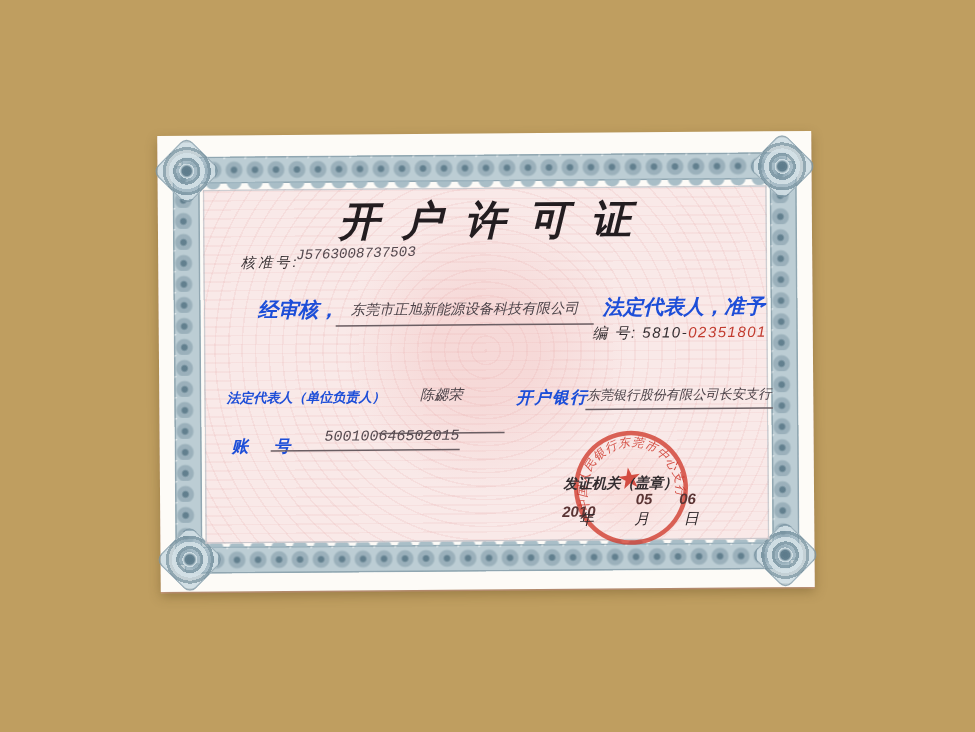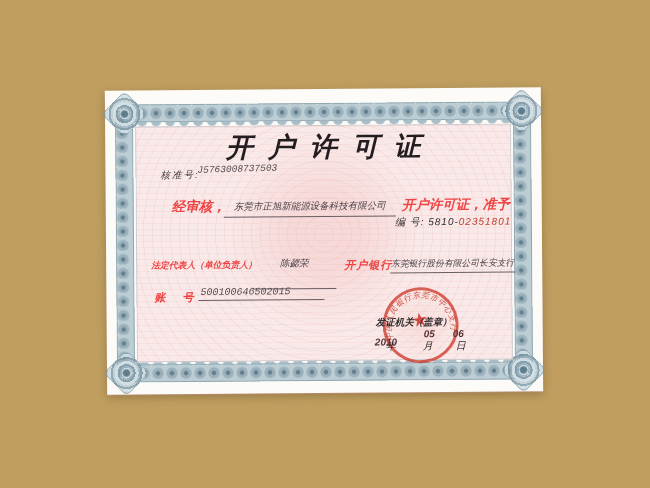--- a/index.html
+++ b/index.html
@@ -70,21 +70,21 @@
   }
 
   
   .abs{position:absolute;white-space:nowrap;}
   .cert-title{
     left:0;right:0;top:40px;text-align:center;
     font-family:"Liberation Serif","DejaVu Serif",serif;
     font-weight:bold;font-size:27px;color:#231d20;
     letter-spacing:15px;padding-left:15px;
   }
-  .lbl{color:#ef4444;font-weight:bold;}
+  .lbl{color:#1d4ed8;font-weight:bold;}
   .small-lbl{font-size:9.5px;color:#3a3336;letter-spacing:2px;}
   .typed{font-family:"Liberation Mono","DejaVu Sans Mono",monospace;color:#564a50;}
   .fill{color:#4c4349;}
   .uline{border-bottom:1px solid #6a5e63;text-align:center;}
   .red-num{color:#c23b2e;}
 
   .approval-label{left:55px;top:79px;}
   .approval-value{left:92px;top:74px;font-size:9.5px;transform:rotate(-1.2deg);}
   .serial{left:289px;top:86px;font-size:10px;color:#332d30;letter-spacing:1px;margin-top:41px;}
 
@@ -92,21 +92,21 @@
   .company{left:118px;top:111px;width:172px;font-size:9.5px;padding-bottom:3px;}
   .audit-suffix{left:296px;top:108px;font-size:13.5px;}
   .audit-line2{left:42px;top:135px;font-size:13.5px;}
 
   .legal-label{left:45px;top:170px;font-size:8.8px;}
   .legal-value{left:146px;top:168px;width:84px;font-size:9.5px;padding-bottom:18px;}
   .bank-label{left:238px;top:169px;font-size:11px;letter-spacing:1px;}
   .bank-value{left:284px;top:170px;width:125px;font-size:8.8px;padding-bottom:2px;}
 
   .account-label{left:48px;top:200px;font-size:11px;letter-spacing:3px;}
-  .account-value{left:92px;top:197px;width:124px;font-size:10px;text-align:left;padding:0 0 2px 2px;}
+  .account-value{left:74px;top:197px;width:124px;font-size:10px;text-align:right;padding:0 0 2px 2px;}
 
   .issuer-label{left:269px;top:228px;font-size:9.5px;color:#332d30;font-weight:bold;z-index:6;}
   .date-num{font-size:10px;color:#5a3434;font-weight:bold;z-index:6;}
   .d-year{left:268px;top:248px;}
   .d-month{left:317px;top:240px;}
   .d-day{left:346px;top:240px;}
   .date-unit{font-size:10px;color:#2f292c;z-index:6;}
   .u-year{left:279px;top:251px;}
   .u-month{left:316px;top:251px;}
   .u-day{left:349px;top:251px;}
@@ -148,21 +148,21 @@
 
     <div class="abs small-lbl approval-label">核准号:</div>
     <div class="abs typed approval-value">J5763008737503</div>
 
     <div class="abs serial">
       <span>编 号: 5810-</span><span class="red-num">02351801</span>
     </div>
 
     <div class="abs lbl audit-prefix">经审核，</div>
     <div class="abs fill uline company">东莞市正旭新能源设备科技有限公司</div>
-    <div class="abs lbl audit-suffix">开户许可证，准予</div>
+    <div class="abs lbl audit-suffix">法定代表人，准予</div>
 
     <div class="abs lbl legal-label">法定代表人（单位负责人）</div>
     <div class="abs fill uline legal-value">陈勰荣</div>
     <div class="abs lbl bank-label">开户银行</div>
     <div class="abs fill uline bank-value">东莞银行股份有限公司长安支行</div>
 
     <div class="abs lbl account-label">账　号</div>
     <div class="abs typed uline account-value">500100646502015</div>
 
     <div class="abs issuer-label">发证机关（盖章）</div>

